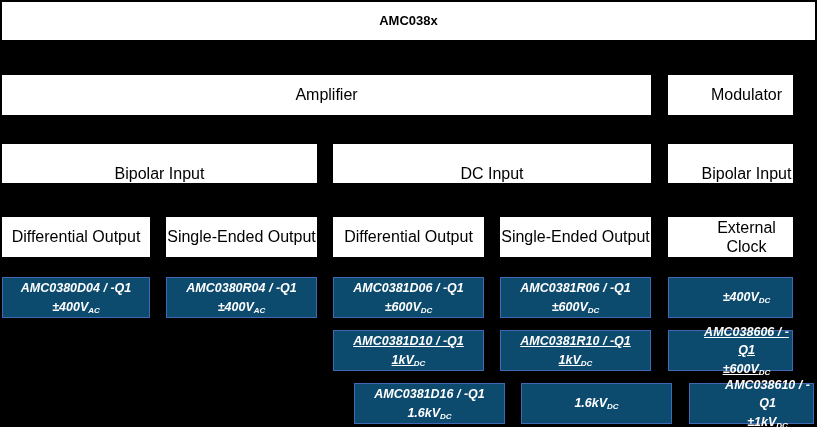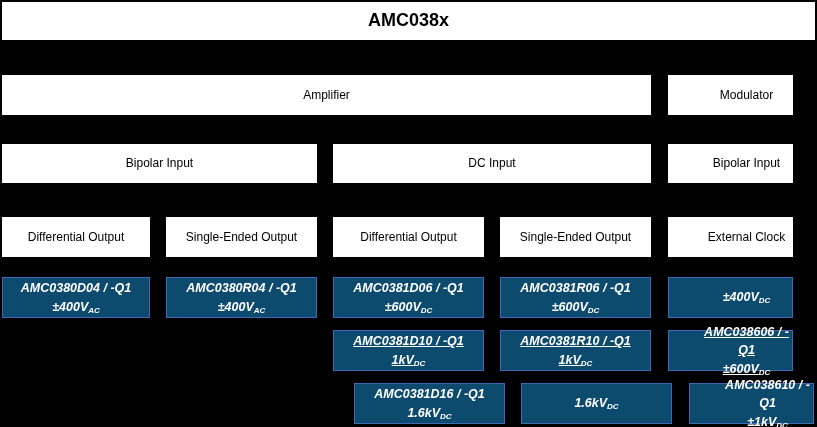--- a/index.html
+++ b/index.html
@@ -12,27 +12,27 @@
     overflow: hidden;
   }
   .box {
     position: absolute;
     background: #ffffff;
     color: #000000;
     display: flex;
     align-items: center;
     justify-content: center;
     text-align: center;
-    font-size: 12px;
+    font-size: 16px;
     line-height: 1.2;
     box-sizing: border-box;
   }
   .title-box {
     font-weight: bold;
-    font-size: 18px;
+    font-size: 13px;
   }
   .part {
     position: absolute;
     background: #0c4a6e;
     color: #ffffff;
     display: flex;
     flex-direction: column;
     align-items: center;
     justify-content: center;
     text-align: center;
@@ -50,21 +50,21 @@
   }
   
   .c1 { left: 2px;   width: 148px; }
   .c2 { left: 166px; width: 151px; }
   .c3 { left: 333px; width: 151px; }
   .c4 { left: 500px; width: 151px; }
   .c5 { left: 668px; width: 125px; padding-left: 32px; }
   
   .r1 { top: 2px;   height: 38px; }
   .r2 { top: 75px;  height: 40px; }
-  .r3 { top: 144px; height: 39px; }
+  .r3 { top: 144px; height: 39px; align-items: flex-end; }
   .r4 { top: 217px; height: 40px; align-items: center; }
   .r5 { top: 277px; height: 41px; }
   .r6 { top: 330px; height: 41px; text-decoration: underline; }
   .r7 { top: 383px; height: 41px; margin-left: 21px; }
   
   .span-full   { left: 2px;   width: 813px; }
   .span-c1-c4  { left: 2px;   width: 649px; }
   .span-c1-c2  { left: 2px;   width: 315px; }
   .span-c3-c4  { left: 333px; width: 318px; }
 </style>

